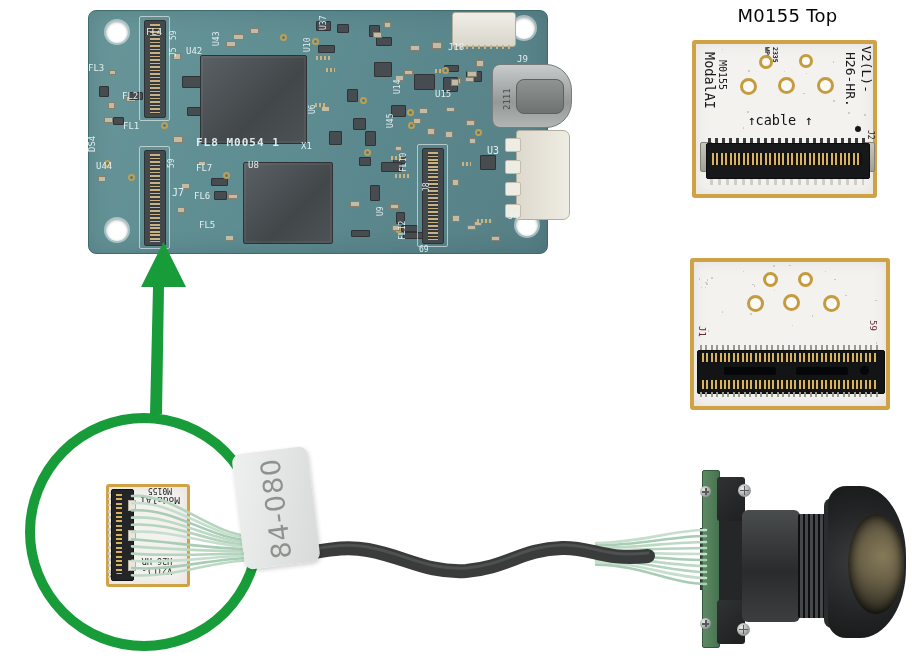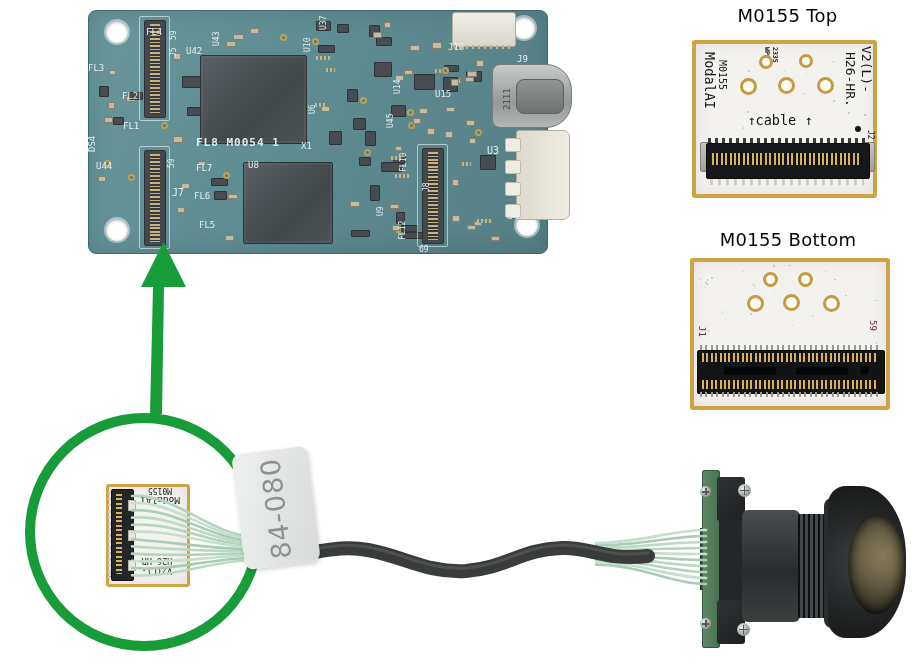--- a/index.html
+++ b/index.html
@@ -255,21 +255,20 @@
   <span class="abs mono" style="left:722px;top:112px;width:116px;text-align:center;font-size:13.5px;color:#111;">↑cable ↑</span>
   <div class="abs" style="left:855px;top:126px;width:6px;height:6px;border-radius:50%;background:#151617;"></div>
 
   <div class="abs" style="left:700px;top:142px;width:11px;height:28px;background:linear-gradient(#c9c6be,#a3a098);border:1px solid #85827a;border-radius:2px;"></div>
   <div class="abs" style="left:862px;top:142px;width:11px;height:28px;background:linear-gradient(#c9c6be,#a3a098);border:1px solid #85827a;border-radius:2px;"></div>
   <div class="abs" style="left:708px;top:138px;width:158px;height:5px;background:repeating-linear-gradient(90deg,#3a3c3e 0 3px,transparent 3px 7px);"></div>
   <div class="abs" style="left:706px;top:143px;width:162px;height:34px;background:#17181a;border-radius:2px;border:1px solid #0b0c0d;"></div>
   <div class="abs" style="left:712px;top:153px;width:150px;height:12px;background:repeating-linear-gradient(90deg,#d9b25b 0 2px,#101113 2px 4.4px);"></div>
   <div class="abs" style="left:710px;top:179px;width:154px;height:6px;background:repeating-linear-gradient(90deg,#cfcdc6 0 3px,transparent 3px 8px);"></div>
 
-  <div class="abs title" style="left:678px;top:229px;width:220px;">M0155 Bottom</div>
   <div class="abs m0155" style="left:690px;top:258px;width:200px;height:152px;box-sizing:border-box;"></div>
   <div class="abs" id="speckBot" style="left:0;top:0;pointer-events:none;">
       <div style="position: absolute; width: 1.6px; height: 1.6px; border-radius: 50%; background: rgb(154, 160, 162); opacity: 0.55; left: 773.068px; top: 265.178px;"></div>
       <div style="position: absolute; width: 1.6px; height: 1.6px; border-radius: 50%; background: rgb(154, 160, 162); opacity: 0.55; left: 742.618px; top: 270.592px;"></div>
       <div style="position: absolute; width: 1.6px; height: 1.6px; border-radius: 50%; background: rgb(154, 160, 162); opacity: 0.55; left: 706.374px; top: 282.913px;"></div>
       <div style="position: absolute; width: 1.6px; height: 1.6px; border-radius: 50%; background: rgb(154, 160, 162); opacity: 0.55; left: 833.387px; top: 308.745px;"></div>
       <div style="position: absolute; width: 1.6px; height: 1.6px; border-radius: 50%; background: rgb(154, 160, 162); opacity: 0.55; left: 704.894px; top: 286.656px;"></div>
       <div style="position: absolute; width: 1.6px; height: 1.6px; border-radius: 50%; background: rgb(154, 160, 162); opacity: 0.55; left: 721.822px; top: 311.312px;"></div>
       <div style="position: absolute; width: 1.6px; height: 1.6px; border-radius: 50%; background: rgb(154, 160, 162); opacity: 0.55; left: 751.977px; top: 283.714px;"></div>
       <div style="position: absolute; width: 1.6px; height: 1.6px; border-radius: 50%; background: rgb(154, 160, 162); opacity: 0.55; left: 711.183px; top: 277.306px;"></div>

